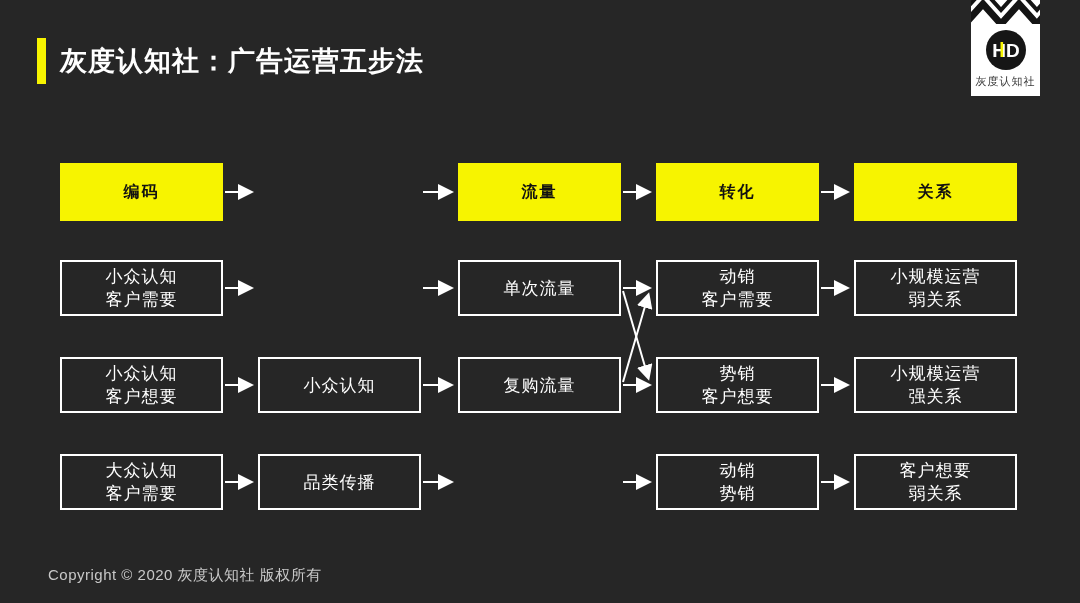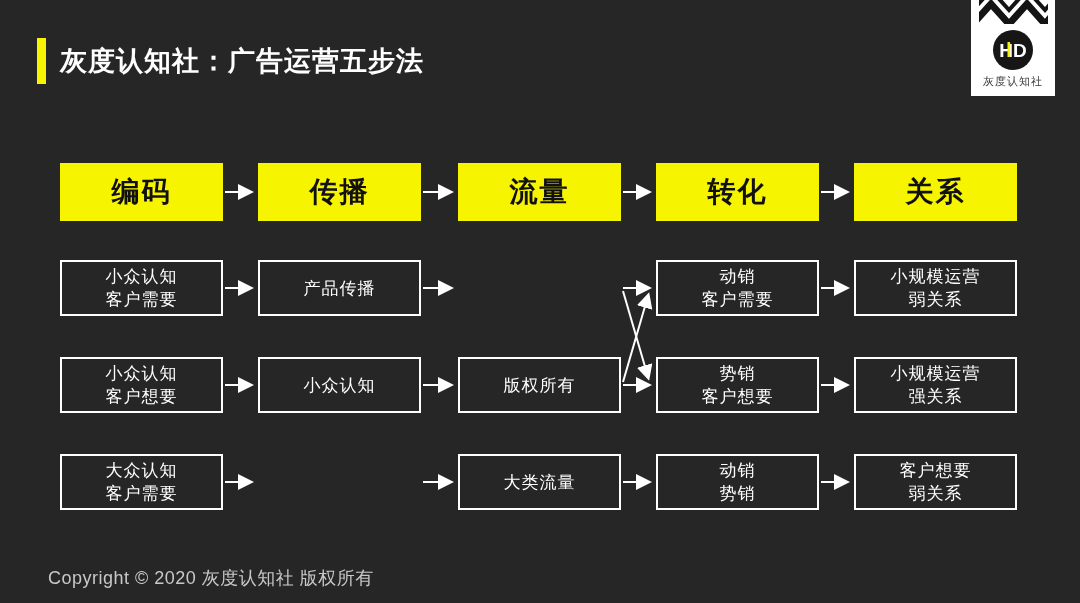--- a/index.html
+++ b/index.html
@@ -15,44 +15,44 @@
   .slide{
     position:relative;width:1080px;height:603px;background:var(--bg);
     overflow:hidden;
   }
   
   .title-wrap{position:absolute;left:37px;top:38px;display:flex;align-items:center;}
   .accent-bar{width:9px;height:46px;background:var(--yellow);margin-right:14px;}
   .page-title{color:#fff;font-size:27px;font-weight:bold;letter-spacing:1px;}
   
   .logo-card{
-    position:absolute;left:971px;top:0;width:84px;height:96px;background:#fff;
+    position:absolute;left:971px;top:0;width:69px;height:96px;background:#fff;
     display:flex;flex-direction:column;align-items:center;
   }
   .logo-zigzag{display:block;width:69px;height:24px;}
   .logo-circle{display:block;width:44px;height:44px;margin-top:4px;}
   .logo-label{font-size:11px;color:#3a3a3a;letter-spacing:1px;margin-top:2px;white-space:nowrap;}
   
   .col0{left:60px}.col1{left:258px}.col2{left:458px}.col3{left:656px}.col4{left:854px}
   .step{
     position:absolute;top:163px;width:163px;height:58px;background:var(--yellow);
-    color:var(--step-ink);font-size:28px;font-weight:bold;letter-spacing:2px;
+    color:var(--step-ink);font-size:16px;font-weight:bold;letter-spacing:2px;
     display:flex;align-items:center;justify-content:center;
   }
   .node{
     position:absolute;width:163px;height:56px;border:2px solid var(--line);
     color:#fff;font-size:17px;line-height:23px;letter-spacing:1px;
     display:flex;flex-direction:column;align-items:center;justify-content:center;
     text-align:center;
   }
   .row0{top:260px}.row1{top:357px}.row2{top:454px}
   
   .arrow-layer{position:absolute;left:0;top:0;width:1080px;height:603px;pointer-events:none;}
   
-  .copyright{position:absolute;left:48px;top:566px;font-size:18px;color:var(--muted);letter-spacing:.5px;}
+  .copyright{position:absolute;left:48px;top:566px;font-size:15px;color:var(--muted);letter-spacing:.5px;}
 </style>
 </head>
 <body>
 
 <div class="slide">
 
   <div class="title-wrap">
     <span class="accent-bar"></span>
     <h1 class="page-title">灰度认知社：广告运营五步法</h1>
   </div>
@@ -64,69 +64,68 @@
     </svg>
     <svg class="logo-circle" viewBox="0 0 44 44">
       <circle cx="22" cy="22" r="20" fill="#161616"></circle>
       <text x="22" y="29" text-anchor="middle" font-size="19" font-weight="bold" font-family="Liberation Sans, DejaVu Sans, sans-serif" fill="#ffffff">HD</text>
       <rect x="16.5" y="14" width="2.6" height="15" fill="#F7F400"></rect>
     </svg>
     <div class="logo-label">灰度认知社</div>
   </div>
 
   <div class="step col0">编码</div>
-  <div class="step col1">传播</div>
   <div class="step col3">转化</div>
   <div class="step col2">流量</div>
   <div class="step col4">关系</div>
 
   <div class="node row0 col0">
     <div>小众认知</div>
     <div>客户需要</div>
   </div>
-  <div class="node row0 col1">
-    <div>产品传播</div>
+  <div class="node row0 col2">
+    <div>单次流量</div>
     <div></div>
   </div>
   <div class="node row0 col3">
     <div>动销</div>
     <div>客户需要</div>
   </div>
   <div class="node row0 col4">
     <div>小规模运营</div>
     <div>弱关系</div>
   </div>
 
   <div class="node row1 col0">
     <div>小众认知</div>
     <div>客户想要</div>
   </div>
   <div class="node row1 col1">
     <div>小众认知</div>
     <div></div>
   </div>
   <div class="node row1 col2">
-    <div>版权所有</div>
+    <div>复购流量</div>
     <div></div>
   </div>
   <div class="node row1 col3">
     <div>势销</div>
     <div>客户想要</div>
   </div>
   <div class="node row1 col4">
     <div>小规模运营</div>
     <div>强关系</div>
   </div>
 
   <div class="node row2 col0">
     <div>大众认知</div>
     <div>客户需要</div>
   </div>
-  <div class="node row2 col2">
-    <div>大类流量</div>
+  <div class="node row2 col1">
+    <div>品类传播</div>
     <div></div>
   </div>
   <div class="node row2 col3">
     <div>动销</div>
     <div>势销</div>
   </div>
   <div class="node row2 col4">
     <div>客户想要</div>
     <div>弱关系</div>
   </div>

